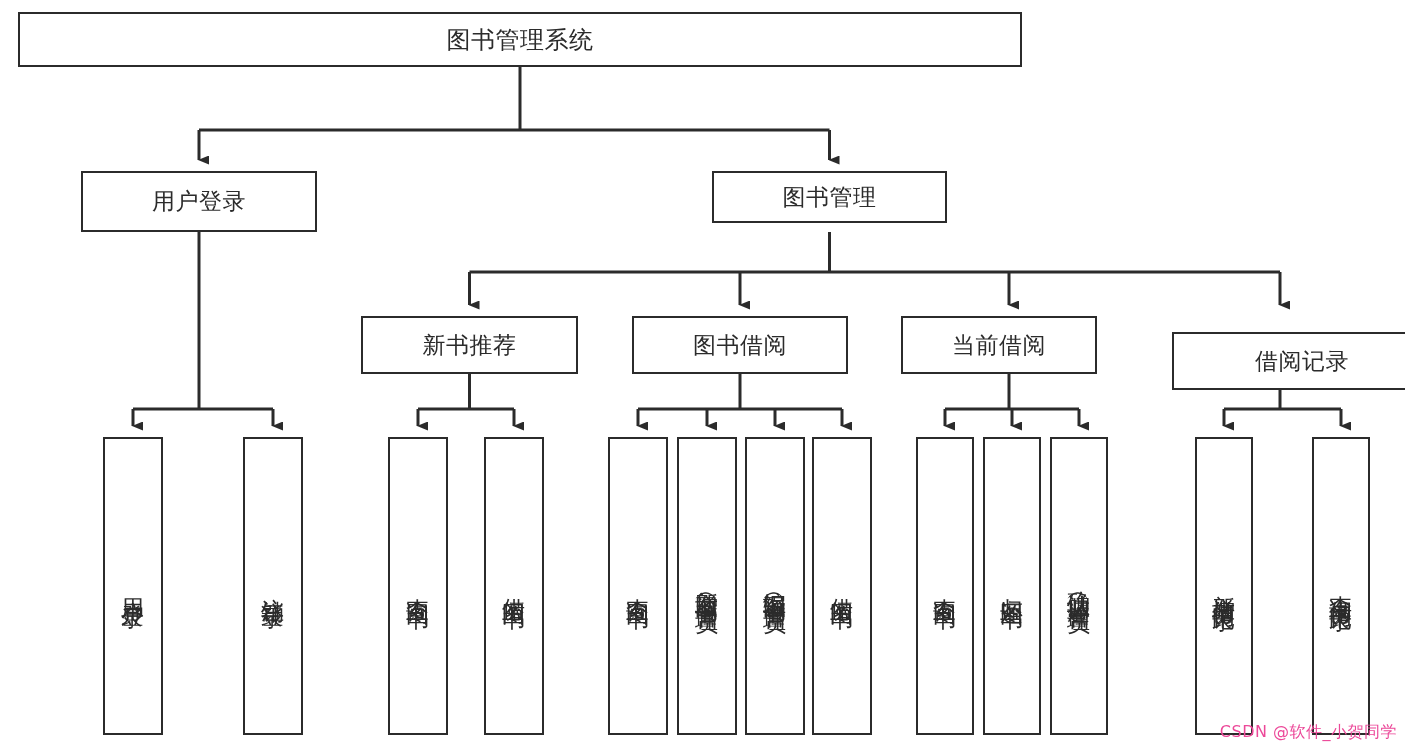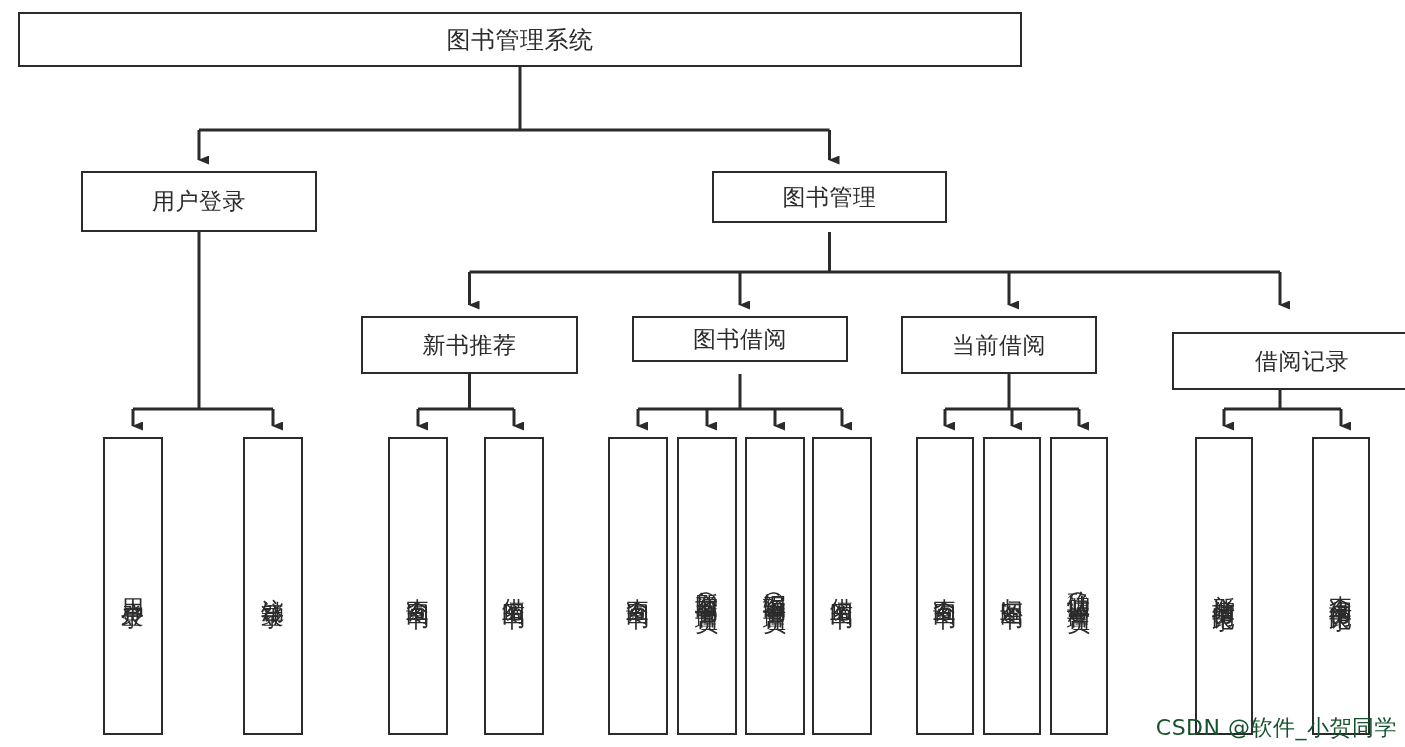--- a/index.html
+++ b/index.html
@@ -62,22 +62,22 @@
     font-size: 23px;
     line-height: 1.05;
     letter-spacing: 3px;
     white-space: nowrap;
     max-height: 100%;
   }
   #watermark {
     position: absolute;
     right: 8px;
     bottom: 4px;
-    font-size: 22px;
-    color: #14532d;
+    font-size: 16px;
+    color: #ec4899;
     white-space: nowrap;
     letter-spacing: 0.5px;
     pointer-events: none;
   }
 </style>
 </head>
 <body>
 
 <div id="diagram-root">
 
@@ -130,21 +130,21 @@
       </div>
       <div class="node horiz" style="left: 81px; top: 171px; width: 236px; height: 61px;">
         <span class="node-label">用户登录</span>
       </div>
       <div class="node horiz" style="left: 712px; top: 171px; width: 235px; height: 52px;">
         <span class="node-label">图书管理</span>
       </div>
       <div class="node horiz" style="left: 361px; top: 316px; width: 217px; height: 58px;">
         <span class="node-label">新书推荐</span>
       </div>
-      <div class="node horiz" style="left: 632px; top: 316px; width: 216px; height: 46px;">
+      <div class="node horiz" style="left: 632px; top: 316px; width: 216px; height: 58px;">
         <span class="node-label">图书借阅</span>
       </div>
       <div class="node horiz" style="left: 901px; top: 316px; width: 196px; height: 58px;">
         <span class="node-label">当前借阅</span>
       </div>
       <div class="node horiz" style="left: 1172px; top: 332px; width: 260px; height: 58px;">
         <span class="node-label">借阅记录</span>
       </div>
       <div class="node vert" style="left: 103px; top: 437px; width: 60px; height: 298px;">
         <span class="node-label">用户登录</span>

